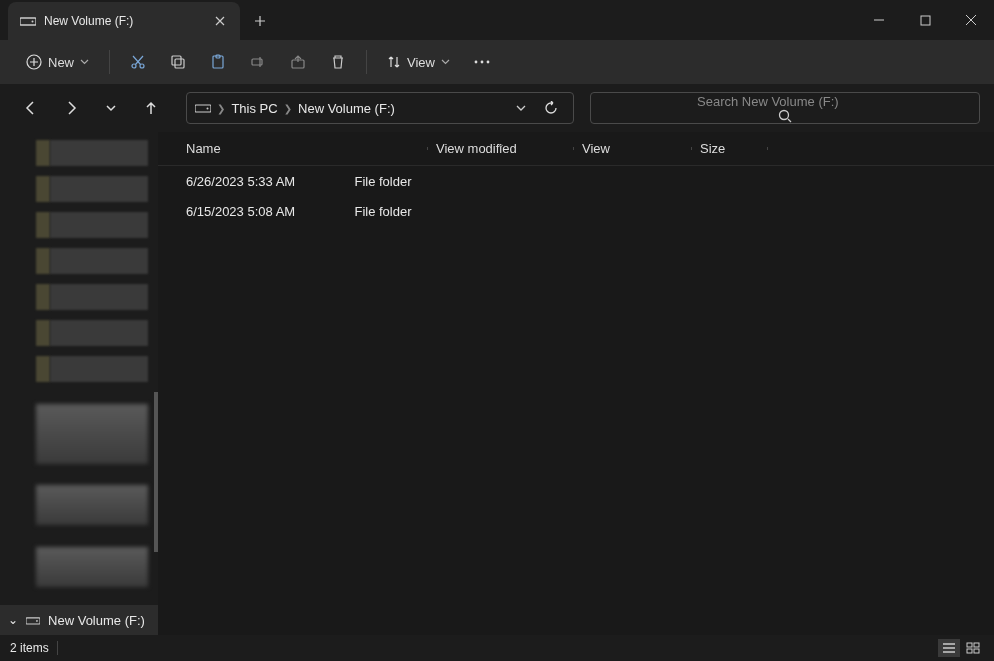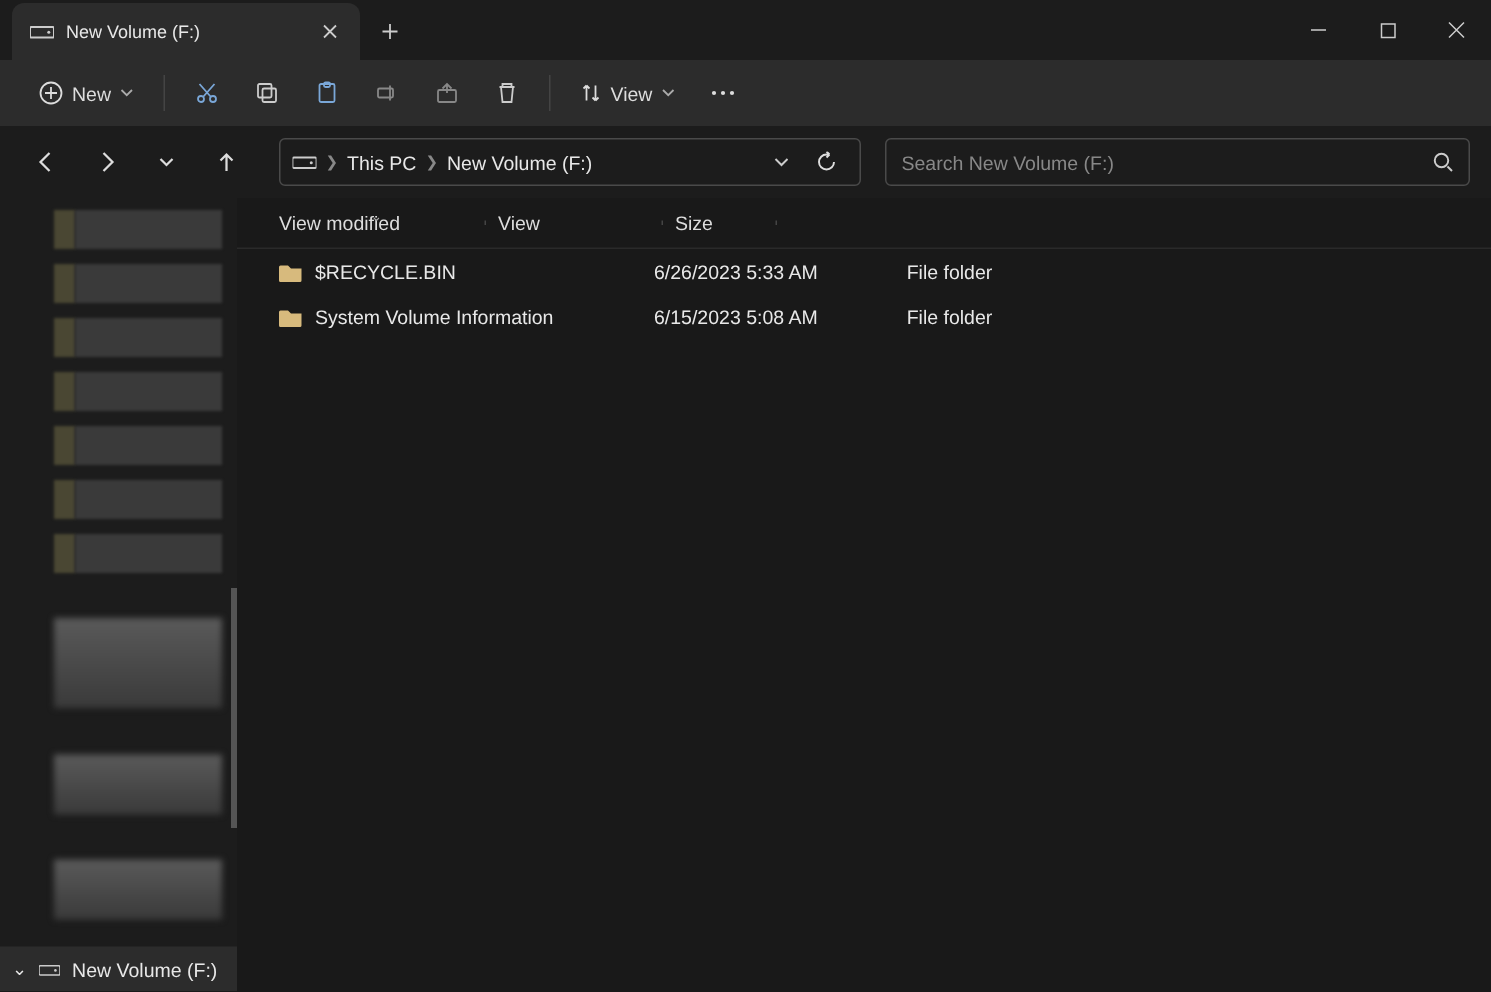--- a/index.html
+++ b/index.html
@@ -24,21 +24,21 @@
 .tsep { width: 1px; height: 24px; background: #444; margin: 0 6px; }
 
 
 .addrrow { height: 48px; background: #1c1c1c; display: flex; align-items: center; padding: 0 14px; gap: 6px; }
 .navbtn { width: 34px; height: 34px; display: flex; align-items: center; justify-content: center; color: #ddd; }
 .addrbox { flex: 1; height: 32px; border: 1px solid #4a4a4a; border-radius: 4px; display: flex; align-items: center; padding: 0 8px; gap: 6px; background: #1c1c1c; margin-left: 12px; }
 .crumb { display: flex; align-items: flex-end; gap: 6px; font-size: 13px; }
 .crumb-sep { color: #888; font-size: 10px; }
 .addr-right { display: flex; align-items: center; gap: 2px; margin-left: auto; }
 .addr-icbtn { width: 28px; height: 28px; display: flex; align-items: center; justify-content: center; color: #ccc; }
-.searchbox { width: 390px; height: 32px; border: 1px solid #4a4a4a; border-radius: 4px; display: flex; align-items: center; padding: 0 10px; background: #1c1c1c; margin-left: 10px; }
+.searchbox { width: 390px; height: 32px; border: 1px solid #4a4a4a; border-radius: 4px; display: flex; align-items: center; padding: 0 10px; background: #1c1c1c; margin-left: 10px; flex-direction: column; }
 .searchbox input { flex: 1; background: transparent; border: none; outline: none; color: #ddd; font-size: 13px; }
 .searchbox input::placeholder { color: #888; }
 
 
 .body { flex: 1; display: flex; background: #191919; overflow: hidden; }
 .navpane { width: 158px; background: #1c1c1c; display: flex; flex-direction: column; }
 .navblur { flex: 1; display: flex; flex-direction: column; gap: 0; padding: 8px 10px 8px 36px; position: relative; }
 .blurrow { height: 26px; width: 100%; margin-bottom: 10px; display:flex; }
 .blurblock { background: #4a4733; width: 14px; height: 26px; filter: blur(1px); }
 .blurblock2 { background: #3a3a3a; flex:1; height: 26px; filter: blur(1px); }
@@ -291,48 +291,52 @@
               <rect x="0" y="3" width="16" height="7" rx="1" fill="none" stroke="#ccc" stroke-width="1.2"></rect>
               <circle cx="12.5" cy="6.5" r="1" fill="#ccc"></circle>
             </svg>
           </span>
         <span style="overflow:hidden;text-overflow:ellipsis;white-space:nowrap;">New Volume (F:)</span>
       </div>
     </div>
 
     <div class="listpane">
       <div class="colheaders">
+        <div class="col col-name"><span>Name</span><div class="colsep"></div></div>
         <div class="col col-date"><span class="sortind">⌄</span><span>View modified</span><div class="colsep"></div></div>
         <div class="col col-type"><span>View</span><div class="colsep"></div></div>
         <div class="col col-size"><span>Size</span><div class="colsep"></div></div>
       </div>
       <div id="filerows">
           <div class="filerow">
-            <div class="fcell name">
-              <span class="folder-icon">
-                <svg width="16" height="13" viewBox="0 0 16 13">
-                  <path d="M1 2h5l2 2h7v8a1 1 0 0 1-1 1H1a1 1 0 0 1-1-1V3a1 1 0 0 1 1-1z" fill="#d7ba7d"></path>
-                </svg>
-              </span>
-              <span>$RECYCLE.BIN</span>
-            </div>
             <div class="fcell date">6/26/2023 5:33 AM</div>
             <div class="fcell type">File folder</div>
             <div class="fcell size"></div>
           </div>
           <div class="filerow">
-            <div class="fcell name">
-              <span class="folder-icon">
-                <svg width="16" height="13" viewBox="0 0 16 13">
-                  <path d="M1 2h5l2 2h7v8a1 1 0 0 1-1 1H1a1 1 0 0 1-1-1V3a1 1 0 0 1 1-1z" fill="#d7ba7d"></path>
-                </svg>
-              </span>
-              <span>System Volume Information</span>
-            </div>
             <div class="fcell date">6/15/2023 5:08 AM</div>
             <div class="fcell type">File folder</div>
             <div class="fcell size"></div>
           </div>
         </div>
     </div>
   </div>
 
+  <div class="statusbar">
+    <span>2 items</span>
+    <div class="statsep"></div>
+    <div class="viewtoggles">
+      <div class="vt active">
+          <svg width="14" height="12" viewBox="0 0 14 12">
+            <path d="M1 2H13M1 6H13M1 10H13" stroke="#ccc" stroke-width="1.4"></path>
+          </svg>
+        </div>
+      <div class="vt">
+          <svg width="14" height="12" viewBox="0 0 14 12">
+            <rect x="1" y="1" width="5" height="4" fill="none" stroke="#ccc"></rect>
+            <rect x="8" y="1" width="5" height="4" fill="none" stroke="#ccc"></rect>
+            <rect x="1" y="7" width="5" height="4" fill="none" stroke="#ccc"></rect>
+            <rect x="8" y="7" width="5" height="4" fill="none" stroke="#ccc"></rect>
+          </svg>
+        </div>
+    </div>
+  </div>
 </div>
 
 </body></html>

